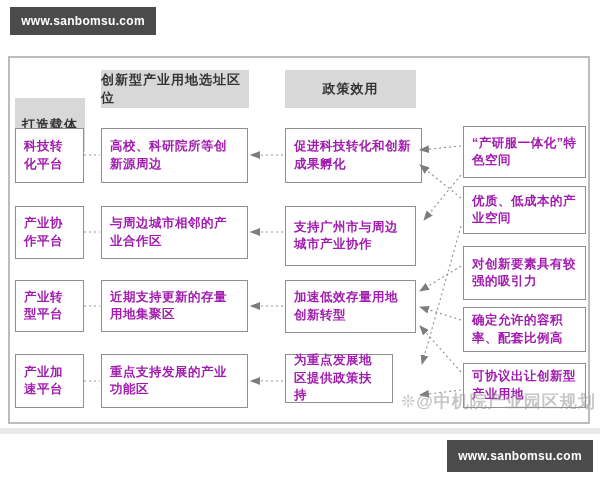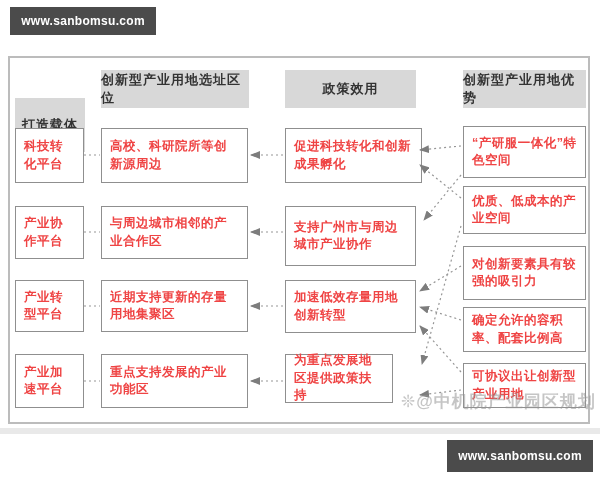--- a/index.html
+++ b/index.html
@@ -8,21 +8,21 @@
   .banner{position:absolute;background:#4b4b4b;color:#ffffff;display:flex;align-items:center;
           justify-content:center;font-size:12px;font-weight:700;letter-spacing:0.3px;}
   #banner-top{left:10px;top:7px;width:146px;height:28px;}
   #banner-bottom{left:447px;top:440px;width:146px;height:32px;}
   #frame{position:absolute;left:8px;top:56px;width:582px;height:368px;border:2px solid #bcbcbc;
          box-sizing:border-box;background:#ffffff;}
   #bottom-band{position:absolute;left:0;top:428px;width:600px;height:6px;background:#e9e9e9;}
   .hbox{position:absolute;background:#d8d8d8;display:flex;align-items:center;justify-content:center;
         font-size:13px;font-weight:700;color:#333333;box-sizing:border-box;letter-spacing:1px;}
   .nbox{position:absolute;background:#ffffff;border:1.5px solid #8f8f8f;display:flex;align-items:center;
-        padding:2px 8px;box-sizing:border-box;font-size:12.5px;font-weight:600;color:#ef4444;
+        padding:2px 8px;box-sizing:border-box;font-size:12.5px;font-weight:600;color:#a21caf;
         line-height:1.4;letter-spacing:0.5px;}
   #connector-svg{position:absolute;left:0;top:0;width:600px;height:480px;z-index:3;pointer-events:none;}
   .cline{stroke:#969696;stroke-width:1.2;stroke-dasharray:2 3;fill:none;}
   #watermark-overlay{position:absolute;left:401px;top:390px;z-index:6;font-size:17px;font-weight:700;
         color:rgba(150,150,150,0.55);letter-spacing:1px;white-space:nowrap;}
 </style>
 </head>
 <body>
 
 <div id="stage">
@@ -30,21 +30,20 @@
   <div id="banner-top" class="banner">
       <span>www.sanbomsu.com</span>
     </div>
 
   <div id="frame"></div>
   <div id="bottom-band"></div>
 
   <div class="hbox" style="left:15px;top:70px;width:70px;height:54px;margin-top:28px;">打造载体</div>
   <div class="hbox" style="left:101px;top:70px;width:148px;height:38px;">创新型产业用地选址区位</div>
   <div class="hbox" style="left:285px;top:70px;width:131px;height:38px;">政策效用</div>
-  <div class="hbox" style="left:463px;top:70px;width:123px;height:38px;">创新型产业用地优势</div>
 
   <div class="nbox" style="left:15px;top:128px;width:69px;height:55px;">科技转化平台</div>
   <div class="nbox" style="left:15px;top:206px;width:69px;height:53px;">产业协作平台</div>
   <div class="nbox" style="left:15px;top:280px;width:69px;height:52px;">产业转型平台</div>
   <div class="nbox" style="left:15px;top:354px;width:69px;height:54px;">产业加速平台</div>
 
   <div class="nbox" style="left:101px;top:128px;width:147px;height:55px;">高校、科研院所等创新源周边</div>
   <div class="nbox" style="left:101px;top:206px;width:147px;height:53px;">与周边城市相邻的产业合作区</div>
   <div class="nbox" style="left:101px;top:280px;width:147px;height:52px;">近期支持更新的存量用地集聚区</div>
   <div class="nbox" style="left:101px;top:354px;width:147px;height:54px;">重点支持发展的产业功能区</div>

